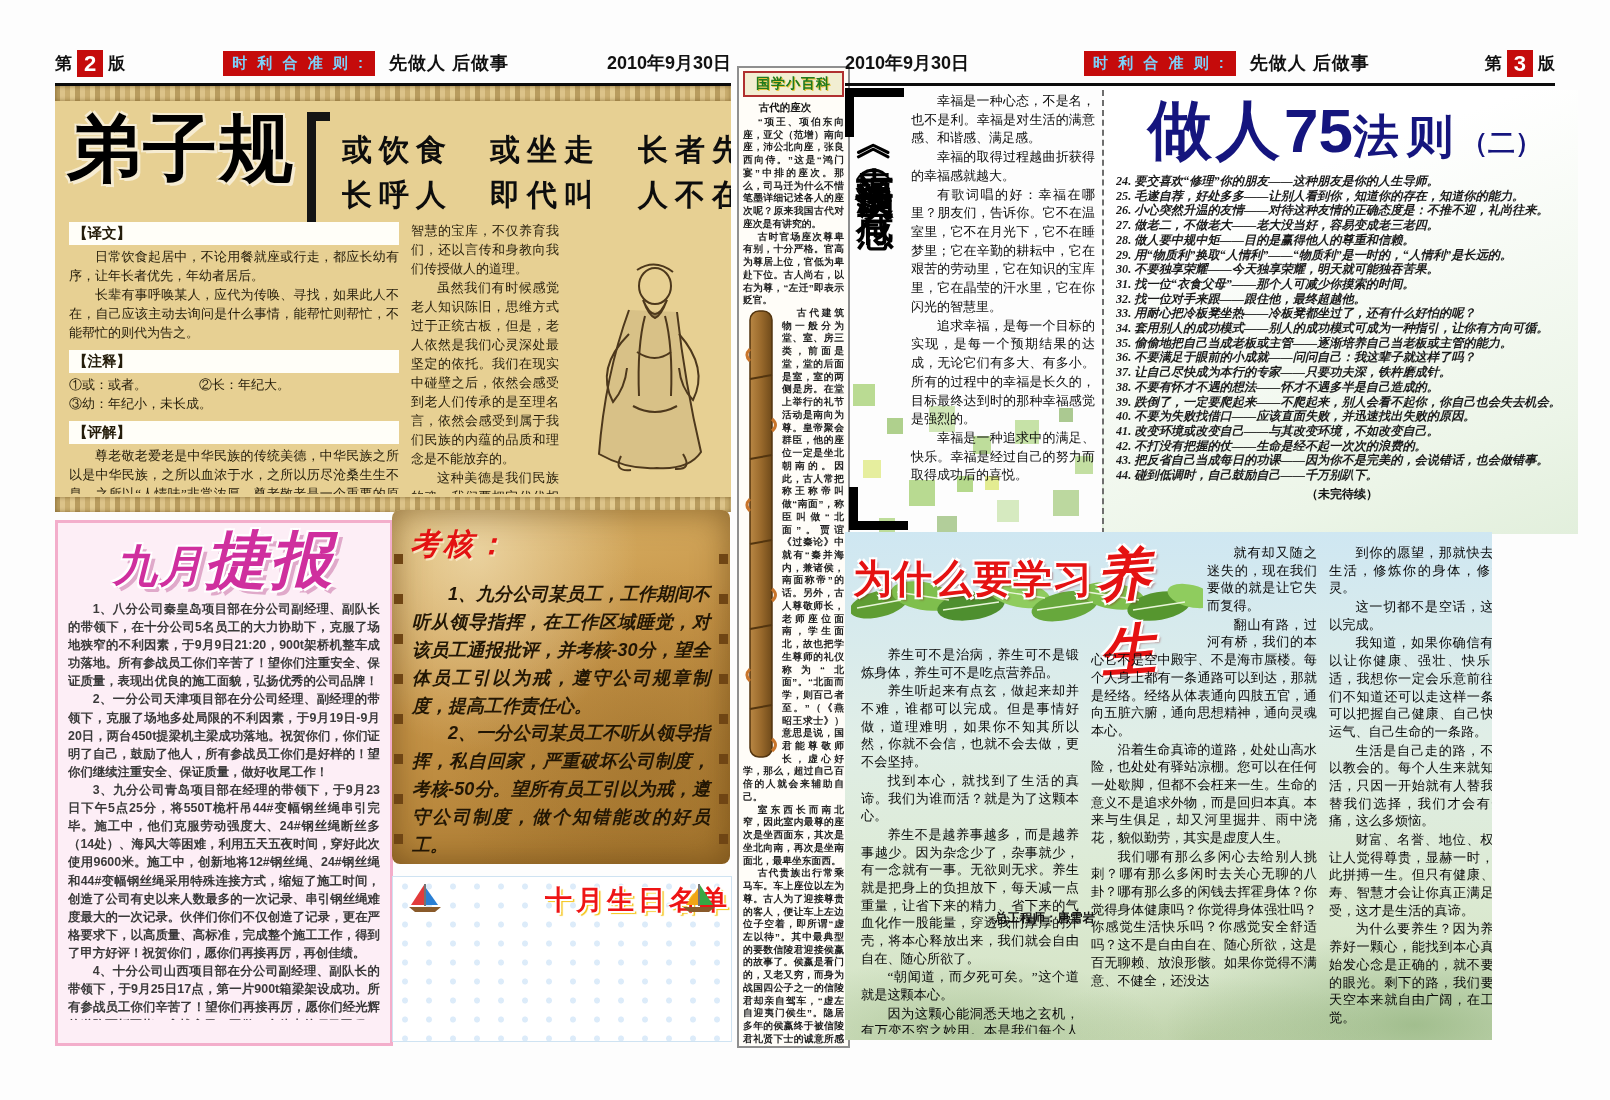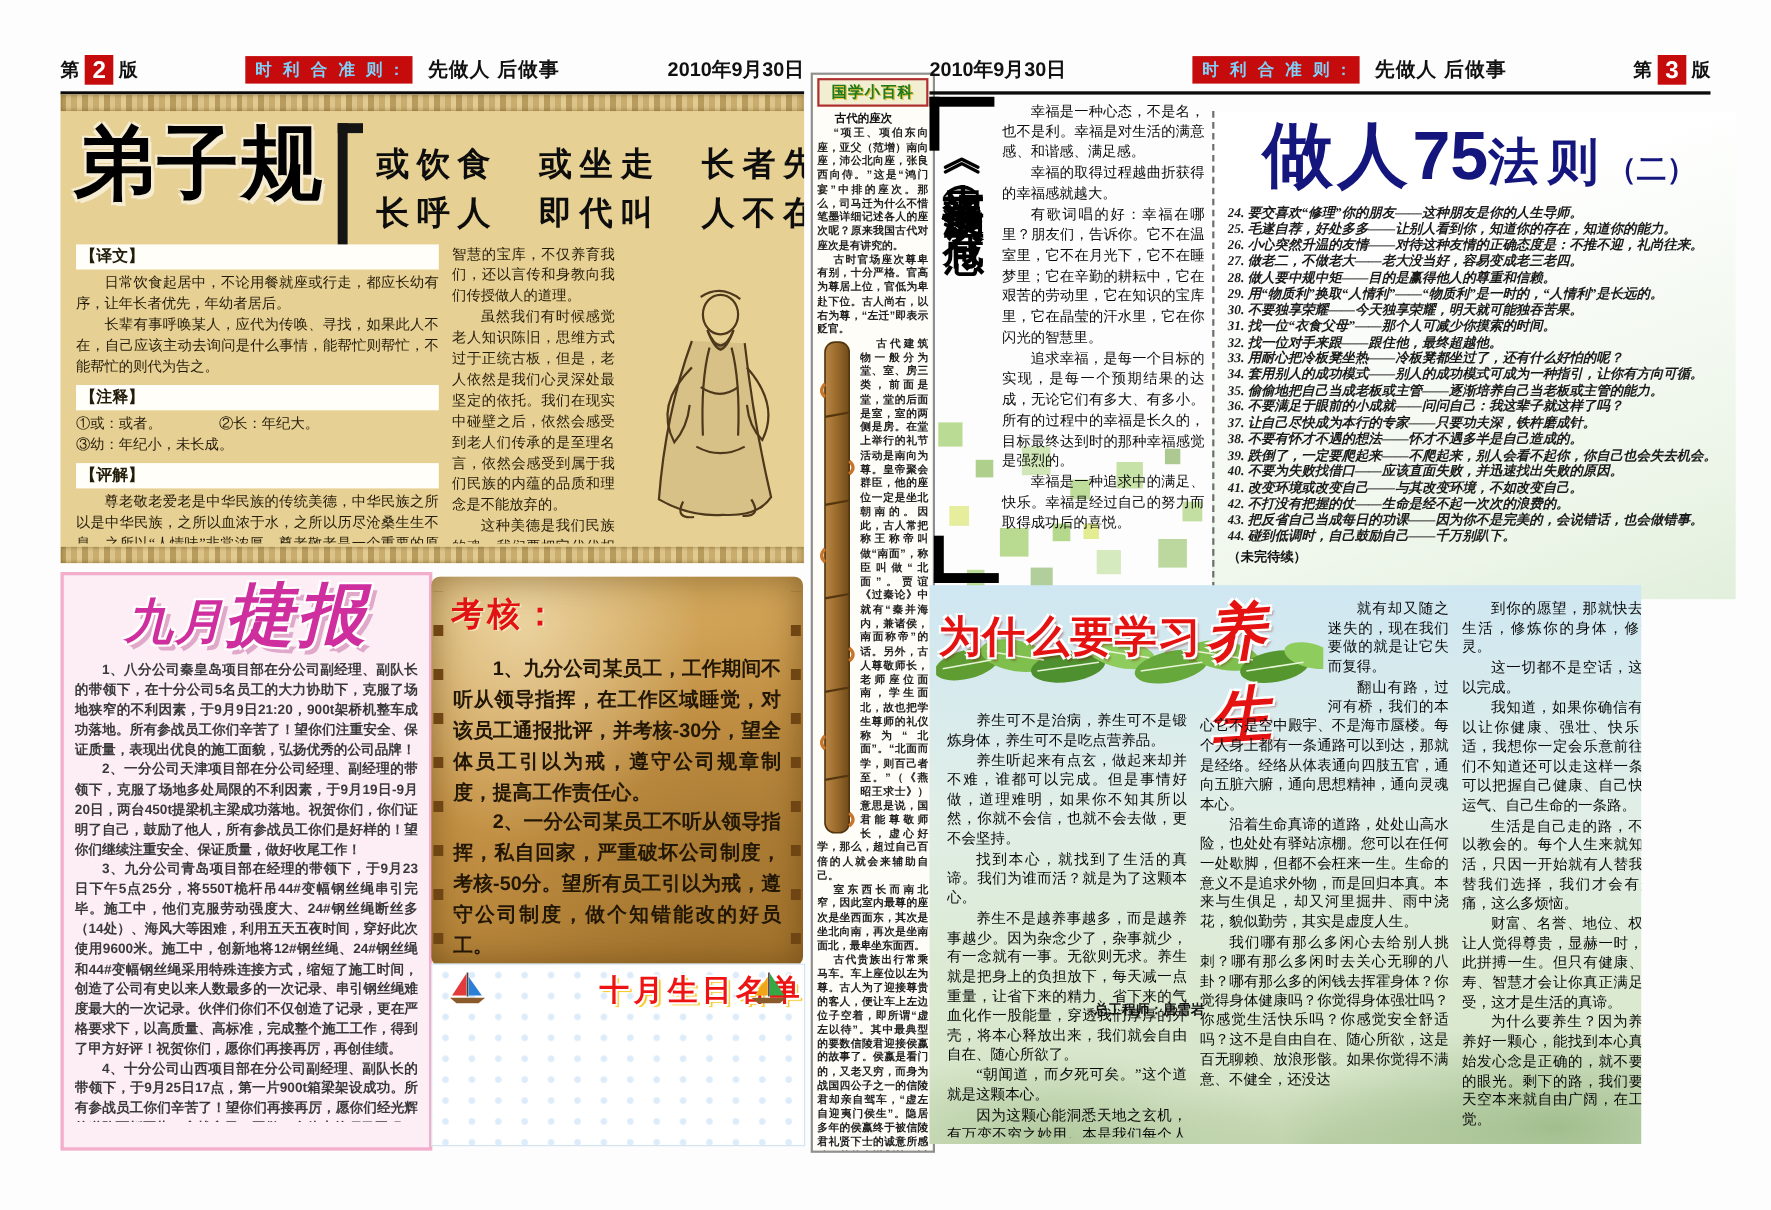--- a/index.html
+++ b/index.html
@@ -87,21 +87,21 @@
   
   .zrblock{border-left:2px dashed #6e6e6e;padding:2px 4px 0 12px;
            background:linear-gradient(160deg,#ffffff 25%,#ecf5e8 80%,#e2efdc);overflow:hidden;}
   .zr-title{text-align:center;color:#15157e;line-height:1;margin:6px 0 12px;white-space:nowrap;}
   .zr-a{font-size:64px;font-weight:900;letter-spacing:4px;}
   .zr-num{font-size:62px;font-weight:900;}
   .zr-b{font-size:46px;font-weight:900;letter-spacing:8px;}
   .zr-c{font-size:27px;font-weight:900;}
   .zr-items p{margin:0;font-family:"Liberation Serif",serif;font-style:italic;font-weight:600;
               font-size:12.2px;line-height:14.7px;color:#1b1b1b;white-space:nowrap;overflow:hidden;}
-  .zr-foot{text-align:left;font-weight:900;font-size:12px;margin:3px 6px 0 0;}
+  .zr-foot{text-align:center;font-weight:900;font-size:12px;margin:3px 6px 0 0;}
   
   .ysblock{overflow:hidden;
     background:
       radial-gradient(55% 26% at 88% 97%,rgba(80,130,55,.38),transparent 70%),
       radial-gradient(45% 22% at 18% 99%,rgba(110,150,85,.33),transparent 70%),
       radial-gradient(40% 18% at 55% 100%,rgba(140,170,110,.3),transparent 70%),
       linear-gradient(180deg,#cfe7f2 0%,#e0eee7 40%,#dcead3 70%,#d3e2c2 100%);}
   .ys-red{color:#e51212;font-weight:900;
     text-shadow:2px 2px 0 #fff,-2px -2px 0 #fff,2px -2px 0 #fff,-2px 2px 0 #fff,3px 3px 2px rgba(120,0,0,.35);}
   .ys-t1{font-size:39px;letter-spacing:1px;}
@@ -193,21 +193,21 @@
     </div>
     <div class="jb-body">
 
     <p>1、八分公司秦皇岛项目部在分公司副经理、副队长的带领下，在十分公司5名员工的大力协助下，克服了场地狭窄的不利因素，于9月9日21:20，900t架桥机整车成功落地。所有参战员工你们辛苦了！望你们注重安全、保证质量，表现出优良的施工面貌，弘扬优秀的公司品牌！</p>
         <p>2、一分公司天津项目部在分公司经理、副经理的带领下，克服了场地多处局限的不利因素，于9月19日-9月20日，两台450t提梁机主梁成功落地。祝贺你们，你们证明了自己，鼓励了他人，所有参战员工你们是好样的！望你们继续注重安全、保证质量，做好收尾工作！</p>
         <p>3、九分公司青岛项目部在经理的带领下，于9月23日下午5点25分，将550T桅杆吊44#变幅钢丝绳串引完毕。施工中，他们克服劳动强度大、24#钢丝绳断丝多（14处）、海风大等困难，利用五天五夜时间，穿好此次使用9600米。施工中，创新地将12#钢丝绳、24#钢丝绳和44#变幅钢丝绳采用特殊连接方式，缩短了施工时间，创造了公司有史以来人数最多的一次记录、串引钢丝绳难度最大的一次记录。伙伴们你们不仅创造了记录，更在严格要求下，以高质量、高标准，完成整个施工工作，得到了甲方好评！祝贺你们，愿你们再接再厉，再创佳绩。</p>
         <p>4、十分公司山西项目部在分公司副经理、副队长的带领下，于9月25日17点，第一片900t箱梁架设成功。所有参战员工你们辛苦了！望你们再接再厉，愿你们经光辉的道路百折不挠，愈战愈勇，再做一个伟大的项目工程！</p>
       </div>
   </div>
 
-  <div class="abs parch" style="left:392px;top:524px;width:338px;height:354px;">
+  <div class="abs parch" style="left:392px;top:510px;width:338px;height:354px;font-style:italic;">
     <div class="sc-label">考核：</div>
     <div class="sc-text">
 
     <p>1、九分公司某员工，工作期间不听从领导指挥，在工作区域睡觉，对该员工通报批评，并考核-30分，望全体员工引以为戒，遵守公司规章制度，提高工作责任心。</p>
         <p>2、一分公司某员工不听从领导指挥，私自回家，严重破坏公司制度，考核-50分。望所有员工引以为戒，遵守公司制度，做个知错能改的好员工。</p>
       </div>
     <div class="sc-label" style="margin-top:18px;">表彰：</div>
     <div class="sc-text">
 
     <p>1、综合管理部网络管理员周立杰为人谦和且做事热心，身担数职却有条不紊，愿你继续传递快乐，做一个幸福的表率。</p>
@@ -315,21 +315,21 @@
 
     <p>幸福是一种心态，不是名，也不是利。幸福是对生活的满意感、和谐感、满足感。</p>
         <p>幸福的取得过程越曲折获得的幸福感就越大。</p>
         <p>有歌词唱的好：幸福在哪里？朋友们，告诉你。它不在温室里，它不在月光下，它不在睡梦里；它在辛勤的耕耘中，它在艰苦的劳动里，它在知识的宝库里，它在晶莹的汗水里，它在你闪光的智慧里。</p>
         <p>追求幸福，是每一个目标的实现，是每一个预期结果的达成，无论它们有多大、有多小。所有的过程中的幸福是长久的，目标最终达到时的那种幸福感觉是强烈的。</p>
         <p>幸福是一种追求中的满足、快乐。幸福是经过自己的努力而取得成功后的喜悦。</p>
       </div>
     <div class="abs xf-sign" style="left:66px;top:414px;width:184px;">总工程师：唐雪岩</div>
   </div>
 
-  <div class="abs zrblock" style="left:1102px;top:101px;width:458px;height:442px;">
+  <div class="abs zrblock" style="left:1102px;top:90px;width:458px;height:442px;">
     <div class="zr-title">
       <span class="zr-a">做人</span><span class="zr-num">75</span><span class="zr-b">法则</span><span class="zr-c">（二）</span>
     </div>
     <div class="zr-items">
 
     <p>24. 要交喜欢“修理”你的朋友——这种朋友是你的人生导师。</p>
         <p>25. 毛遂自荐，好处多多——让别人看到你，知道你的存在，知道你的能力。</p>
         <p>26. 小心突然升温的友情——对待这种友情的正确态度是：不推不迎，礼尚往来。</p>
         <p>27. 做老二，不做老大——老大没当好，容易变成老三老四。</p>
         <p>28. 做人要中规中矩——目的是赢得他人的尊重和信赖。</p>

